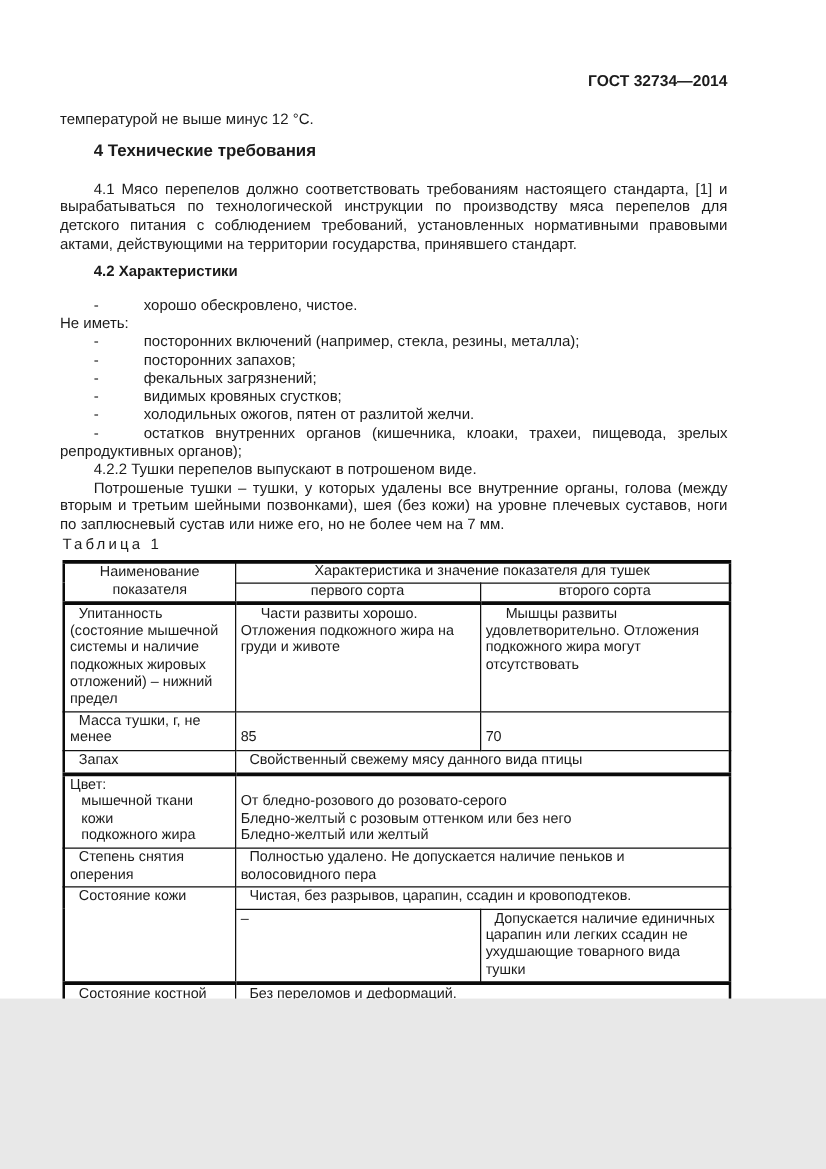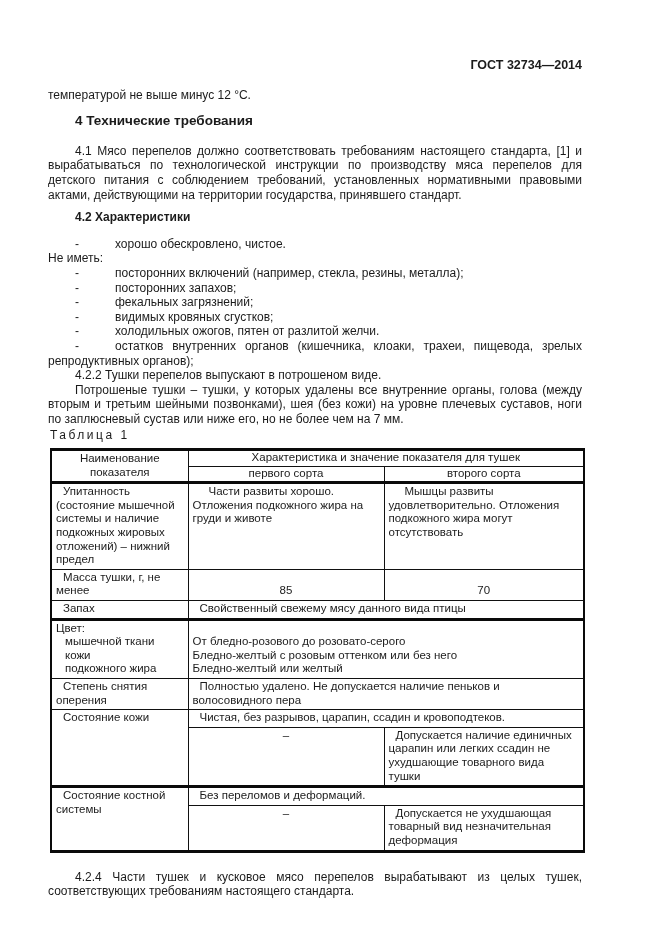--- a/index.html
+++ b/index.html
@@ -1,20 +1,20 @@
 <!DOCTYPE html>
 <html><head>
 <meta charset="utf-8">
 <style>
   * { margin: 0; padding: 0; box-sizing: border-box; }
   html, body { background: #e8e8e8; }
   .page {
     position: relative;
     width: 661px;
-    height: 935px;
+    height: 799px;
     margin: 0 auto;
     background: #ffffff;
     font-family: "Liberation Sans", "DejaVu Sans", sans-serif;
     color: #1b1b1b;
     font-size: 12px;
     line-height: 14.6px;
     padding: 58px 79px 0 48px;
     overflow: hidden;
   }
   .doc-header {
@@ -70,21 +70,21 @@
     padding: 1px 4px 2px 4px;
     text-indent: 7px;
   }
   .gost tr.hd td {
     text-align: center;
     text-indent: 0;
     padding: 0 4px 1px;
   }
   .gost td.mid { vertical-align: middle; }
   .gost tr.bt3 td, .gost td.bt3 { border-top: 3px solid #0a0a0a; }
-  .gost td.c { text-align: center; text-indent: 0; }
+  .gost td.c { text-align: left; text-indent: 0; }
   .gost td.vb { vertical-align: bottom; }
   .gost td.bigind { text-indent: 16px; }
   .gost td.noind { text-indent: 0; }
   .gost .sub { padding-left: 9px; text-indent: 0; }
   .gost .t0 { text-indent: 0; }
   .gost .lead { height: 13.6px; }
   .after-table { margin-top: 17px; }
 </style>
 </head>
 <body>

